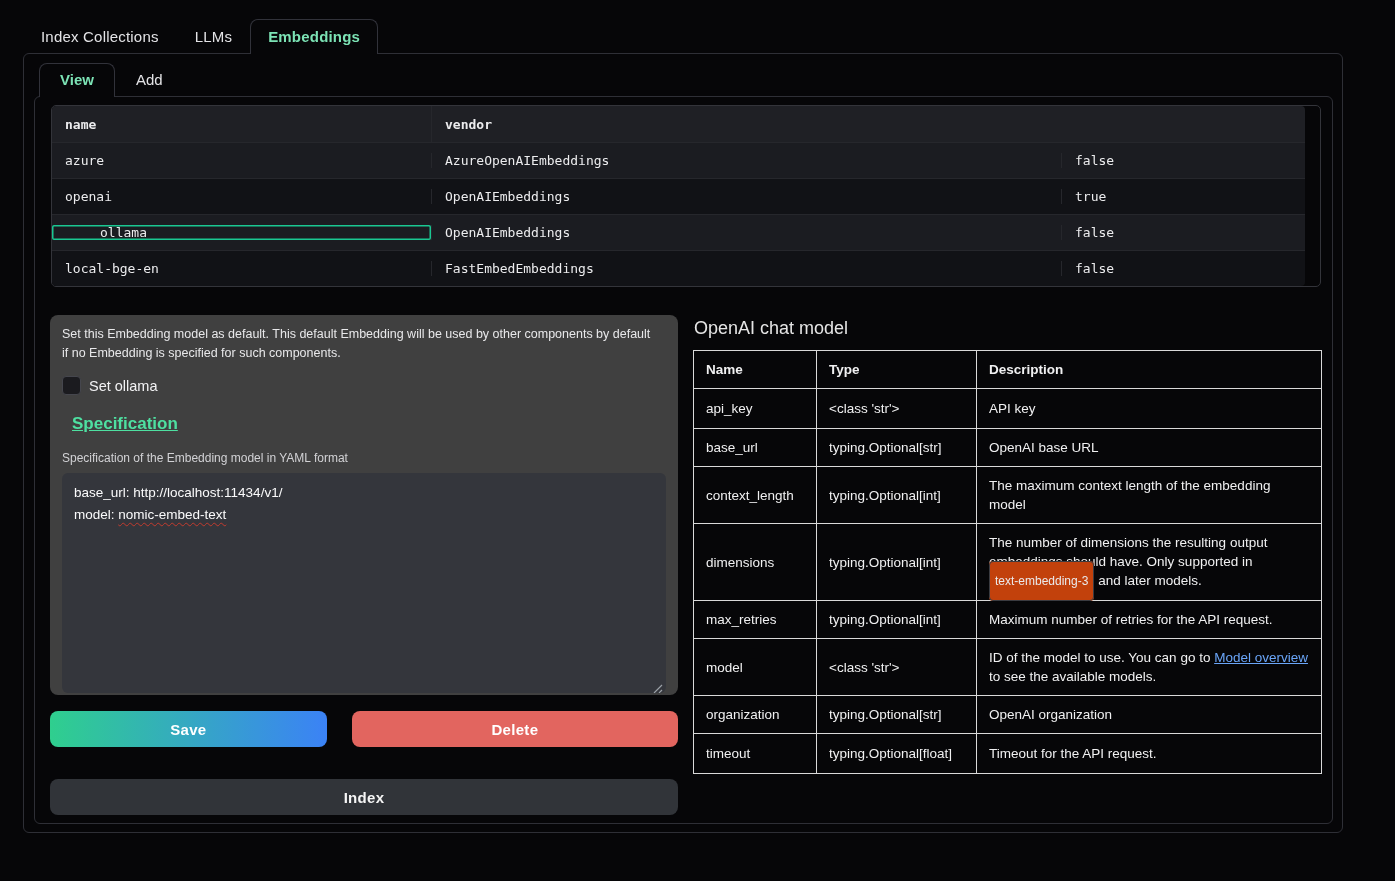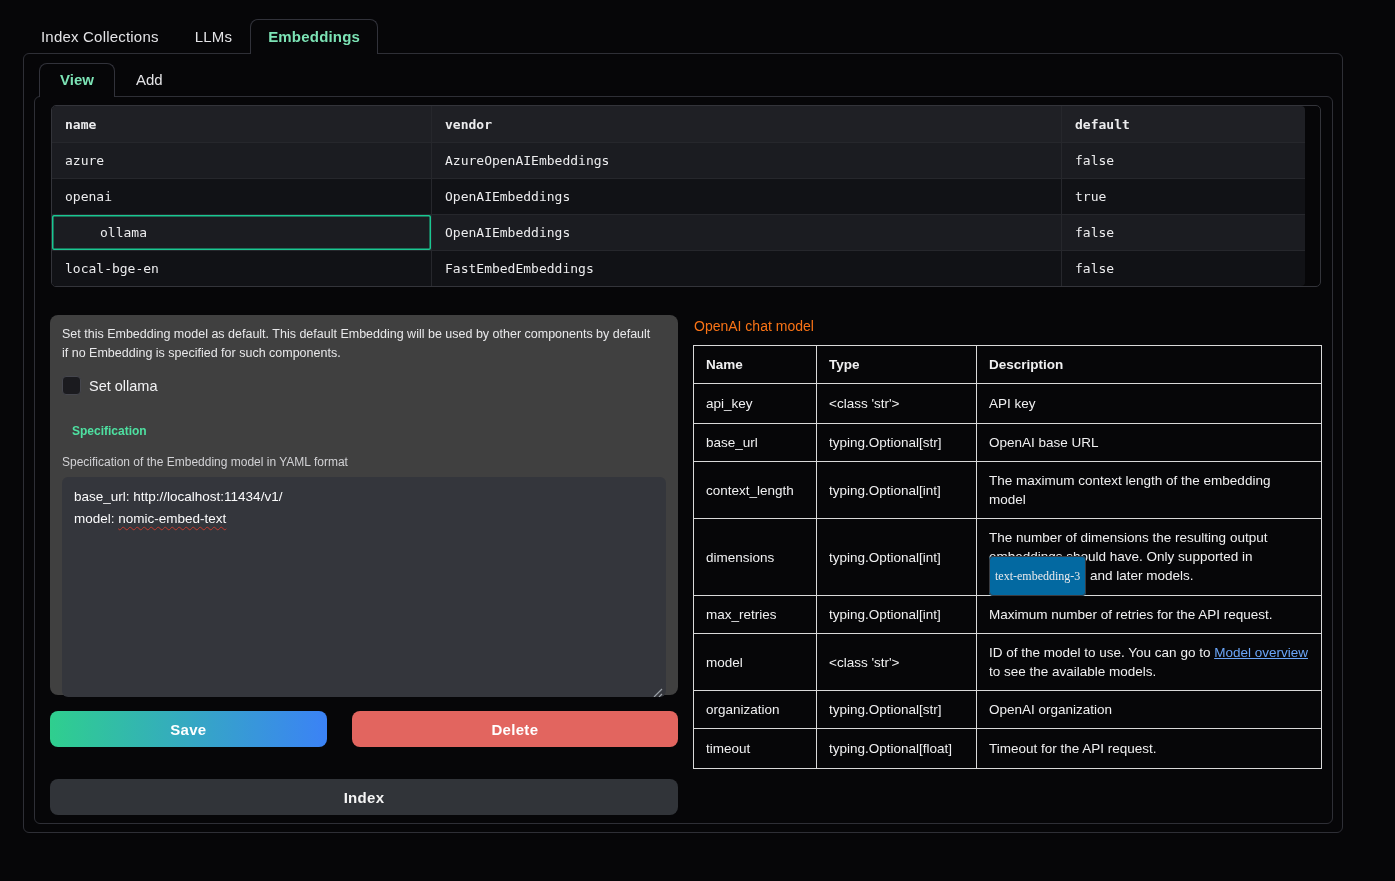--- a/index.html
+++ b/index.html
@@ -44,41 +44,41 @@
     position:absolute;left:16px;top:8px;width:1270px;
     border:1px solid #33343a;border-radius:5px;box-sizing:border-box;
     font-family:"DejaVu Sans Mono",monospace;font-size:13px;color:#ececee;
     padding-right:16px;
   }
   .df-table{width:1253px;border-radius:4px;overflow:hidden;}
   .df-row{display:flex;height:35px;}
   .df-row.header{height:36px;background:#1f2025;font-weight:bold;}
   .df-body .df-row:nth-child(odd){background:#1b1c21;}
   .df-body .df-row:nth-child(even){background:#111216;}
-  .df-body .df-row{border-top:1px solid #26272c;}
+  .df-body .df-row{border-top:1px solid #26272c;align-items:center;}
   .df-cell{display:flex;align-items:center;padding:0 13px;box-sizing:border-box;overflow:hidden;white-space:nowrap;}
   .df-cell.col0{width:379px;}
   .df-cell.col1{width:630px;border-left:1px solid #26272c;}
   .df-cell.col2{width:244px;border-left:1px solid #26272c;}
   .df-cell.selected{box-shadow:inset 0 0 0 1.5px var(--selection-green,#1ac792);border-radius:2px;padding-left:48px;}
   
   .left-col{position:absolute;left:15px;top:218px;width:628px;}
   .form-panel{
     background:#404040;border-radius:8px;box-sizing:border-box;
     height:380px;padding:10px 12px;
   }
   .default-info{font-size:12.5px;line-height:19px;color:#e8e8ea;max-width:596px;}
   .checkbox-row{margin-top:13px;display:flex;align-items:center;gap:8px;}
   .checkbox{
     appearance:none;-webkit-appearance:none;margin:0;
     width:19px;height:19px;border:1px solid #45464d;background:#1b1b1f;border-radius:4px;
     cursor:pointer;
   }
   .checkbox-label{font-size:14.5px;color:#f2f2f4;cursor:pointer;}
-  .spec-heading{margin:29px 0 0 10px;font-size:12px;font-weight:bold;color:var(--accent-green,#4ee0a1);}
+  .spec-heading{margin:19px 0 0 10px;font-size:17px;font-weight:bold;color:var(--accent-green,#4ee0a1);text-decoration:underline;}
   .spec-help{margin-top:17px;font-size:12px;color:#d2d2d5;}
   .editor{
     position:relative;margin-top:8px;height:220px;box-sizing:border-box;
     background:#34363c;border-radius:6px;padding:9px 12px;
     font-size:13.5px;line-height:22px;color:#fbfbfc;cursor:text;overflow:hidden;
   }
   .misspelled{
     text-decoration-line:underline;text-decoration-style:wavy;
     text-decoration-color:#c23b2e;text-decoration-thickness:1px;text-underline-offset:3px;
   }
@@ -87,32 +87,32 @@
   .btn{
     height:36px;border:none;border-radius:8px;color:#fff;font-weight:bold;font-size:15px;
     font-family:inherit;cursor:pointer;letter-spacing:.3px;
   }
   .btn-row{margin-top:16px;display:flex;gap:25px;}
   .btn.save{width:307px;background:linear-gradient(90deg,var(--save-gradient-start,#2fcf8e),var(--save-gradient-end,#3b82f6));}
   .btn.delete{width:362px;background:var(--delete-red,#e2655f);}
   .btn.close{margin-top:32px;width:628px;background:#313439;color:#f5f5f5;}
   
   .right-col{position:absolute;left:658px;top:215px;width:632px;}
-  .docs-title{font-size:14px;color:#f97316;margin:6px 0 0 1px;}
+  .docs-title{font-size:18px;color:#e5e5e5;margin:6px 0 0 1px;}
   .docs-table{margin-top:11px;border-collapse:collapse;width:629px;font-size:13.5px;color:#f0f0f1;table-layout:fixed;}
   .docs-table th,.docs-table td{
     border:1px solid #d9d9d9;padding:6px 12px;text-align:left;vertical-align:middle;line-height:19px;
     word-wrap:break-word;
   }
   .docs-table th{font-weight:bold;}
   .docs-table .c-name{width:98px;}
   .docs-table .c-type{width:135px;}
   .code-chip{
-    font-family:Liberation Serif, serif;font-size:12px;color:#eaeaec;
-    background:#0369a1;border:1px solid #3a3b40;border-radius:4px;padding:12px 5px;
+    font-family:Liberation Sans, sans-serif;font-size:12px;color:#eaeaec;
+    background:#c2410c;border:1px solid #3a3b40;border-radius:4px;padding:12px 5px;
     white-space:nowrap;
   }
   .doc-link{color:var(--link-blue,#6aa5f8);text-decoration:underline;cursor:pointer;}
 </style>
 </head>
 <body>
 
 <div class="canvas">
 
   <div class="top-tabbar">
@@ -128,21 +128,20 @@
       <div class="sub-tab">Add</div>
     </div>
 
     <div class="inner-panel">
 
       <div class="dataframe">
         <div class="df-table">
           <div class="df-row header">
             <div class="df-cell col0">name</div>
             <div class="df-cell col1">vendor</div>
-            <div class="df-cell col2">default</div>
           </div>
           <div class="df-body">
               <div class="df-row">
                 <div class="df-cell col0">azure</div>
                 <div class="df-cell col1">AzureOpenAIEmbeddings</div>
                 <div class="df-cell col2">false</div>
               </div>
               <div class="df-row">
                 <div class="df-cell col0">openai</div>
                 <div class="df-cell col1">OpenAIEmbeddings</div>

